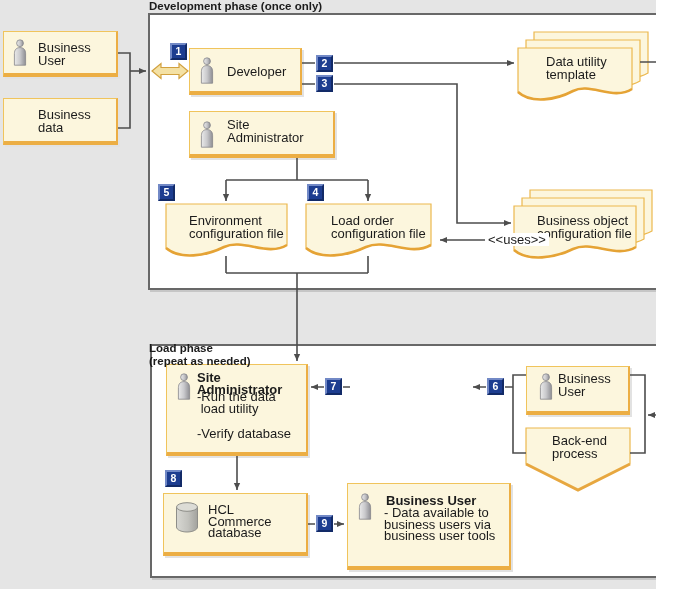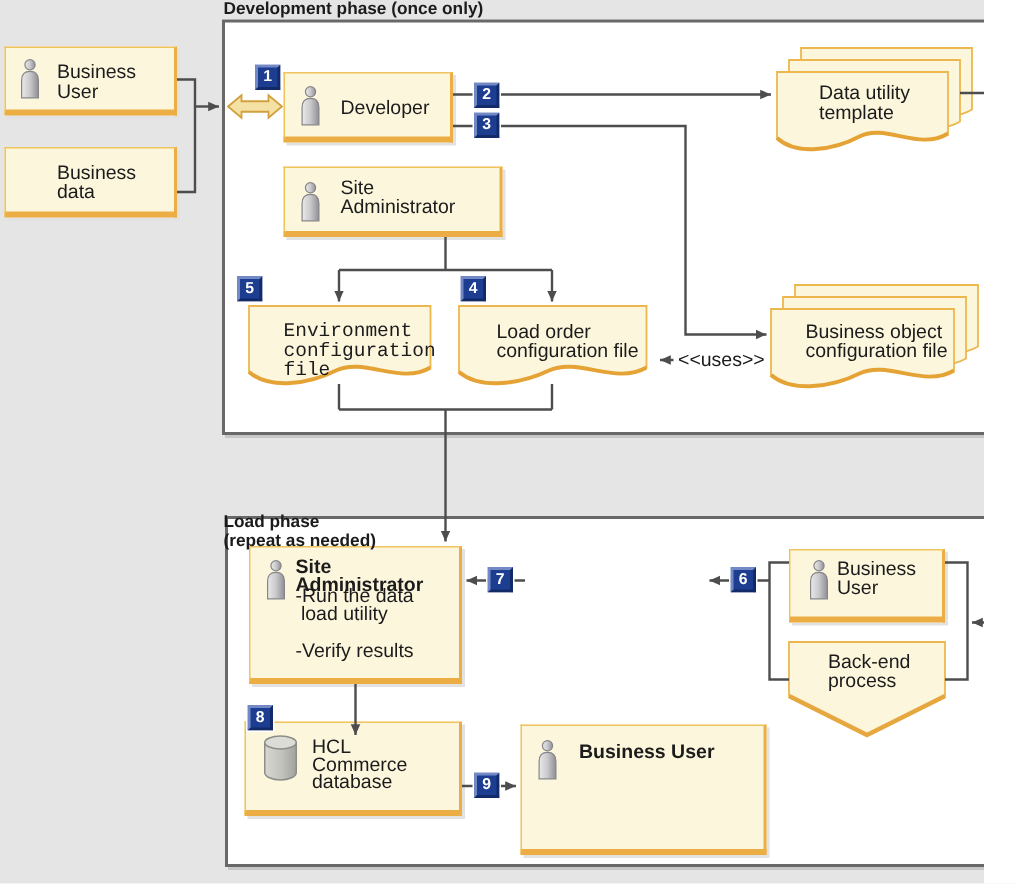--- a/index.html
+++ b/index.html
@@ -11,21 +11,21 @@
   .wrap{position:absolute;z-index:2;}
   .wire{position:absolute;left:0;top:0;z-index:3;pointer-events:none;}
   .flat{position:absolute;z-index:2;}
   .badge{position:absolute;z-index:4;width:17px;height:17px;box-sizing:border-box;background:#1d3d90;
          border-top:2px solid #7289c6;border-left:2px solid #7289c6;border-right:2px solid #122a67;
          border-bottom:2px solid #122a67;color:#fff;font-size:10.5px;font-weight:bold;line-height:13px;
          text-align:center;outline:1px solid #fff;}
   .lbl{position:absolute;z-index:4;font-size:13px;line-height:13px;white-space:pre-wrap;}
   .b{font-weight:bold;}
   .tight{line-height:11.5px;}
-  .uses{background:#fff;padding:0 3px;z-index:4;}
+  .uses{background:#fff;padding:0 3px;z-index:4;margin-left:36px;}
   .icon{position:absolute;z-index:3;}
 </style>
 </head>
 <body>
 
 <div class="canvas">
 
   <div class="phase" style="left:148px;top:13px;width:524px;height:277px;"></div>
   <div class="phase" style="left:150px;top:344px;width:524px;height:234px;"></div>
 
@@ -77,21 +77,21 @@
         </g>
       <g transform="translate(0,16)">
         <path d="M1,1 H115 V42 C96,54 73,35 56,44 C39,53 14,57 1,45 Z" fill="#fcf6dd" stroke="#ecb84e" stroke-width="1.2"></path>
         <path d="M115,42 C96,54 73,35 56,44 C39,53 14,57 1,45" fill="none" stroke="#e5a335" stroke-width="2.6"></path>
       </g>
     </svg>
     <div class="lbl" style="left:29px;top:24px;">Data utility
 template</div>
   </div>
 
-  <div class="wrap" style="left:165px;top:203px;width:125px;height:62px;font-family:Liberation Mono, monospace;">
+  <div class="wrap" style="left:165px;top:203px;width:125px;height:62px;">
     <svg width="125" height="62" viewBox="0 0 125 62">
       <path d="M1,1 H122 V42 C102,54 78,35 59,44 C41,53 15,57 1,45 Z" fill="#fcf6dd" stroke="#ecb84e" stroke-width="1.2"></path>
       <path d="M122,42 C102,54 78,35 59,44 C41,53 15,57 1,45" fill="none" stroke="#e5a335" stroke-width="2.6"></path>
     </svg>
     <div class="lbl" style="left:24px;top:11px;">Environment
 configuration file</div>
   </div>
 
   <div class="wrap" style="left:305px;top:203px;width:129px;height:62px;">
     <svg width="129" height="62" viewBox="0 0 129 62">
@@ -123,21 +123,21 @@
 
   <div class="cbox" style="left:166px;top:364px;width:142px;height:92px;">
     <svg class="icon" style="left:10px;top:8px;" width="14" height="27" viewBox="0 0 14 27">
       <circle cx="7" cy="4.2" r="3.4" fill="url(#gPerson)" stroke="#85858a" stroke-width="0.8"></circle>
       <path d="M7,8.6 C10.8,8.6 12.6,11 12.6,14.6 L12.6,26.2 L1.4,26.2 L1.4,14.6 C1.4,11 3.2,8.6 7,8.6 Z" fill="url(#gPerson)" stroke="#85858a" stroke-width="0.8"></path>
     </svg>
     <div class="lbl b tight" style="left:30px;top:7px;">Site
 Administrator</div>
     <div class="lbl tight" style="left:30px;top:26px;">-Run the data
  load utility</div>
-    <div class="lbl tight" style="left:30px;top:63px;">-Verify results</div>
+    <div class="lbl tight" style="left:30px;top:63px;">-Verify database</div>
   </div>
 
 
   <div class="cbox" style="left:526px;top:366px;width:104px;height:49px;">
     <svg class="icon" style="left:12px;top:6px;" width="14" height="27" viewBox="0 0 14 27">
       <circle cx="7" cy="4.2" r="3.4" fill="url(#gPerson)" stroke="#85858a" stroke-width="0.8"></circle>
       <path d="M7,8.6 C10.8,8.6 12.6,11 12.6,14.6 L12.6,26.2 L1.4,26.2 L1.4,14.6 C1.4,11 3.2,8.6 7,8.6 Z" fill="url(#gPerson)" stroke="#85858a" stroke-width="0.8"></path>
     </svg>
     <div class="lbl" style="left:31px;top:5px;">Business
 User</div>
@@ -145,36 +145,39 @@
 
   <div class="wrap" style="left:525px;top:427px;width:107px;height:66px;">
     <svg width="107" height="66" viewBox="0 0 107 66">
       <polygon points="1,1 105,1 105,37 53,63 1,37" fill="#fcf6dd" stroke="#ecb84e" stroke-width="1.2"></polygon>
       <path d="M1,37 L53,63 L105,37" fill="none" stroke="#e7a73f" stroke-width="3"></path>
     </svg>
     <div class="lbl" style="left:27px;top:7px;">Back-end
 process</div>
   </div>
 
-  <div class="cbox" style="left:163px;top:481px;width:145px;height:63px;">
+  <div class="cbox" style="left:163px;top:493px;width:145px;height:63px;">
     <svg class="icon" style="left:11px;top:7px;" width="24" height="33" viewBox="0 0 24 33">
       <path d="M1.5,6 L1.5,26 C1.5,28.7 6.2,31 12,31 C17.8,31 22.5,28.7 22.5,26 L22.5,6" fill="url(#gCyl)" stroke="#8e8e89" stroke-width="1"></path>
       <ellipse cx="12" cy="6" rx="10.5" ry="4.3" fill="#dcdcd6" stroke="#8e8e89" stroke-width="1"></ellipse>
     </svg>
     <div class="lbl tight" style="left:44px;top:10px;">HCL
 Commerce
 database</div>
   </div>
 
   <div class="cbox" style="left:347px;top:483px;width:164px;height:87px;">
     <svg class="icon" style="left:10px;top:9px;" width="14" height="27" viewBox="0 0 14 27">
       <circle cx="7" cy="4.2" r="3.4" fill="url(#gPerson)" stroke="#85858a" stroke-width="0.8"></circle>
       <path d="M7,8.6 C10.8,8.6 12.6,11 12.6,14.6 L12.6,26.2 L1.4,26.2 L1.4,14.6 C1.4,11 3.2,8.6 7,8.6 Z" fill="url(#gPerson)" stroke="#85858a" stroke-width="0.8"></path>
     </svg>
     <div class="lbl b tight" style="left:38px;top:11px;">Business User</div>
+    <div class="lbl tight" style="left:36px;top:23px;">- Data available to
+business users via
+business user tools</div>
   </div>
 
   <svg class="wire" width="679" height="589" viewBox="0 0 679 589">
     <defs>
       <marker id="ah" viewBox="0 0 10 10" refX="9" refY="5" markerWidth="8" markerHeight="8" orient="auto" markerUnits="userSpaceOnUse">
         <path d="M0,1 L9,5 L0,9 Z" fill="#4d4d4d"></path>
       </marker>
       <linearGradient id="gPerson" x1="0" y1="0" x2="1" y2="0">
         <stop offset="0" stop-color="#eaeaea"></stop>
           <stop offset="0.5" stop-color="#c9c9cc"></stop>

